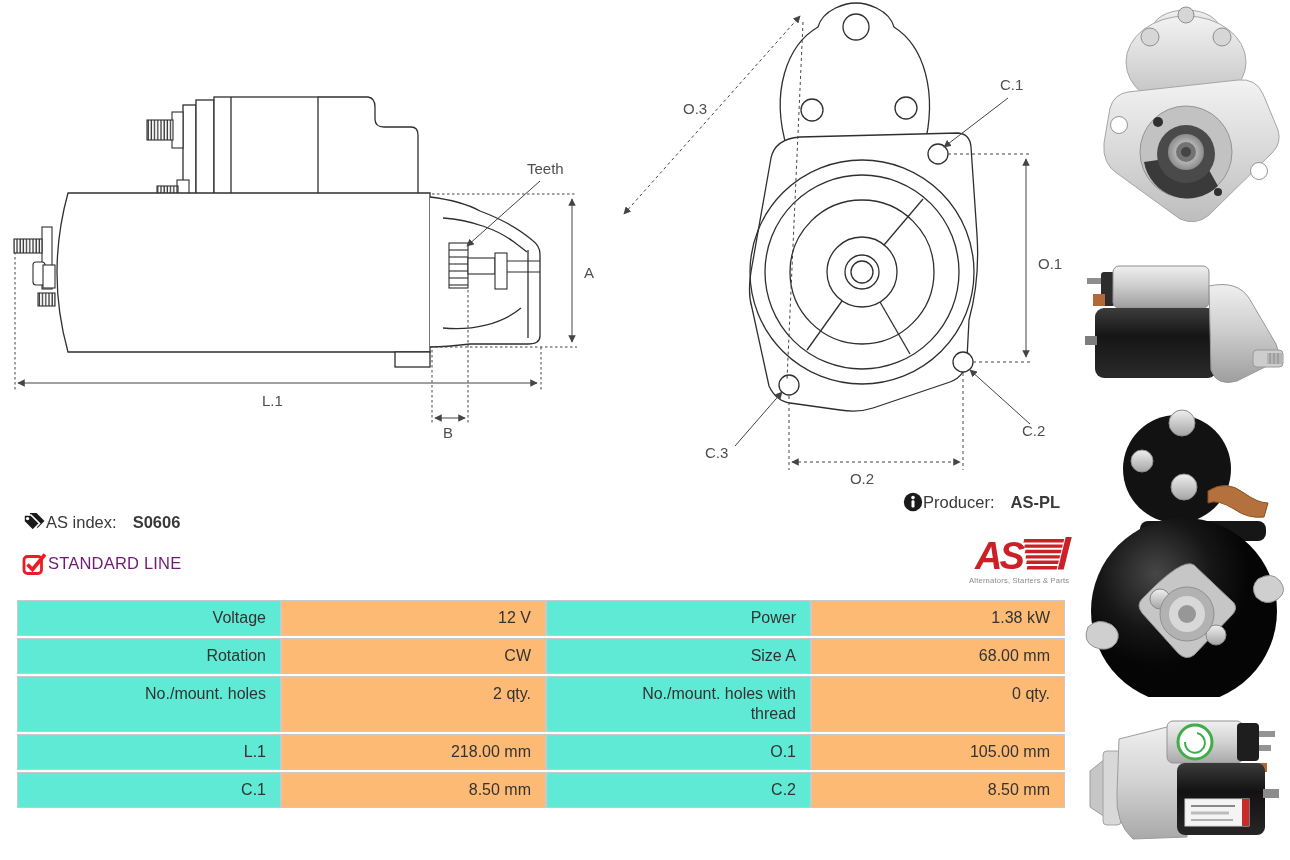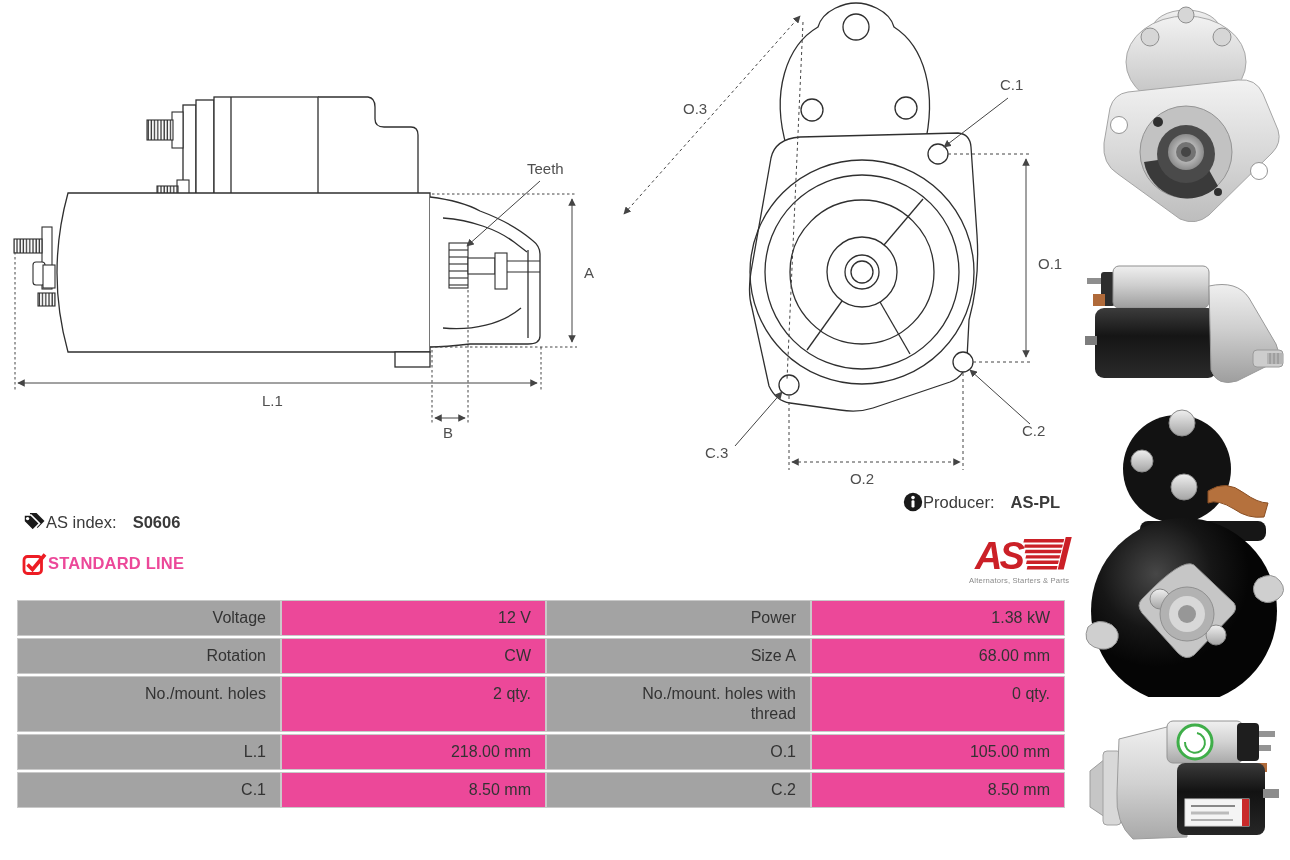--- a/index.html
+++ b/index.html
@@ -3,28 +3,28 @@
 <meta charset="utf-8">
 <style>
   html,body{margin:0;padding:0;background:#fff;}
   #stage{position:relative;width:1290px;height:860px;background:#fff;overflow:hidden;
          font-family:"Liberation Sans",sans-serif;color:#333;}
   .abs{position:absolute;}
   
   .info-item{position:absolute;display:flex;align-items:center;gap:0;
              font-size:16.5px;color:#3a3a3a;height:24px;white-space:nowrap;}
   .info-item .b{font-weight:bold;margin-left:16px;}
-  .red{color:#ec4899;font-weight:bold;letter-spacing:.2px;}
+  .red{color:#701a75;font-weight:normal;letter-spacing:.2px;}
   
   table.specs{position:absolute;left:17px;top:598px;width:1048px;table-layout:fixed;
               border-collapse:separate;border-spacing:0 2px;font-size:16px;color:#333;}
   table.specs td{border:1px solid #c9c9c9;padding:7px 14px 7px 8px;text-align:right;
                  vertical-align:top;line-height:20px;overflow:hidden;}
-  td.lbl{background:#a3a3a3;}
-  td.val{background:#ec4899;margin-top:20px;}
+  td.lbl{background:#5eead4;}
+  td.val{background:#fdba74;margin-top:20px;}
   .narrow{display:inline-block;max-width:172px;}
   
   .photo{position:absolute;}
   svg{display:block;}
   text{font-family:"Liberation Sans",sans-serif;}
 </style>
 </head>
 <body>
 
 <div id="stage">

